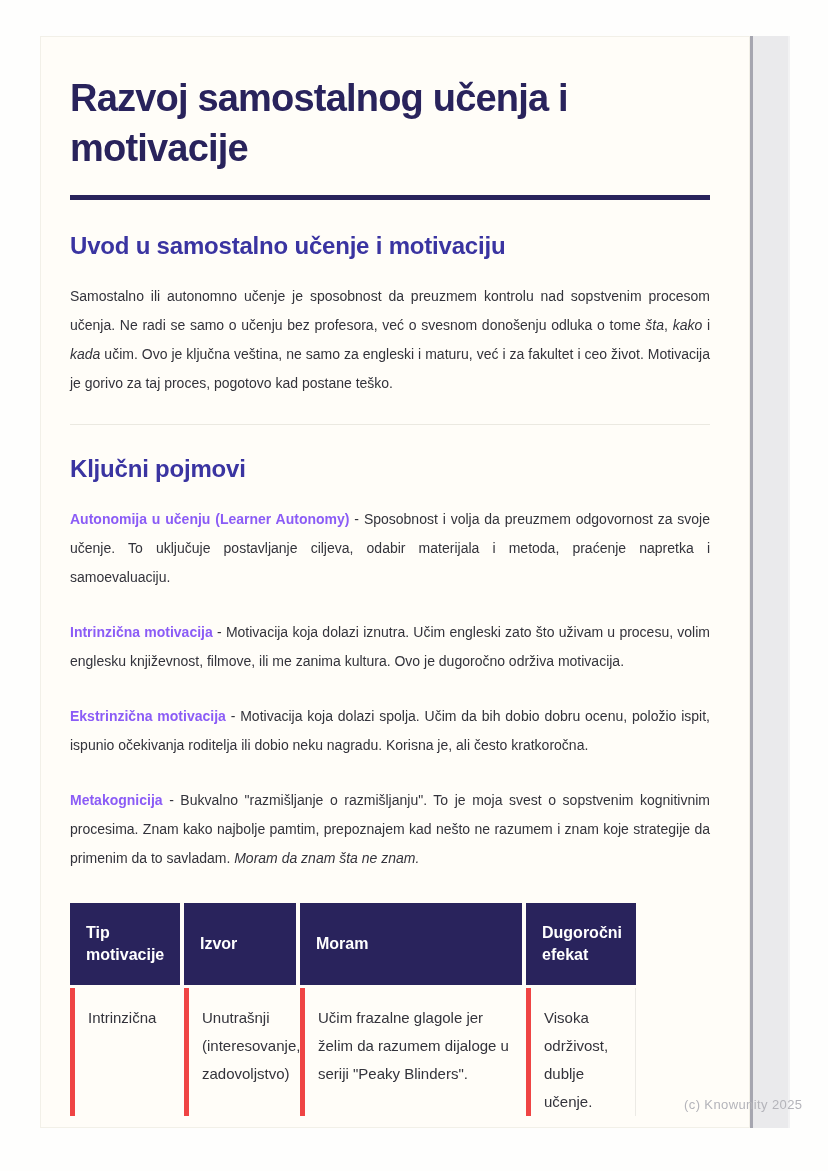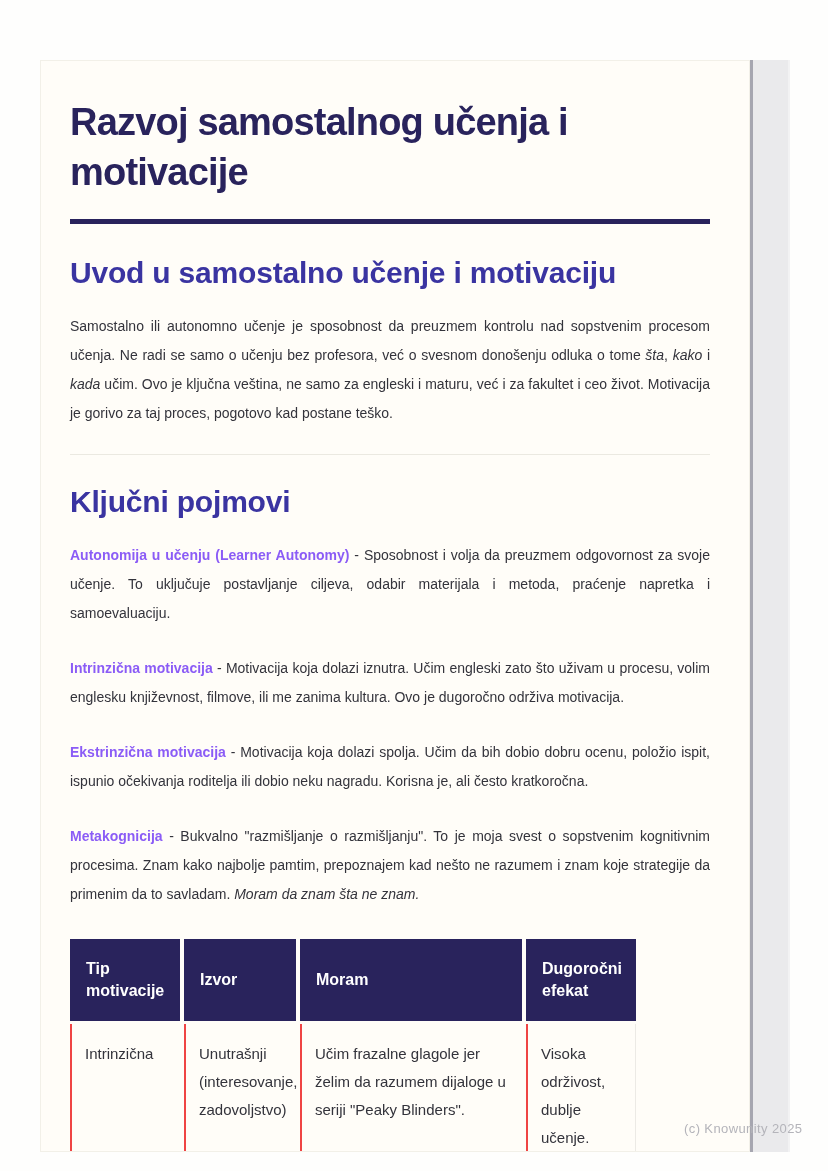--- a/index.html
+++ b/index.html
@@ -3,21 +3,21 @@
 <meta charset="utf-8">
 <style>
   html,body{margin:0;padding:0;}
   body{
     width:828px;height:1171px;
     background:#fefefd;
     font-family:"Liberation Sans","DejaVu Sans",sans-serif;
     position:relative;overflow:hidden;
     -webkit-font-smoothing:antialiased;
   }
-  .viewport{position:absolute;inset:0;margin-top:24px;}
+  .viewport{position:absolute;inset:0;}
 
   
   .page{
     position:absolute;left:40px;top:36px;
     width:710px;height:1092px;
     background:#fffdf8;
     border:1px solid #f2f0e8;
     box-sizing:border-box;
     padding:36px 39px 0 29px;
     overflow:hidden;
@@ -28,21 +28,21 @@
     font-size:38px;line-height:1.32;
     font-weight:800;letter-spacing:-0.8px;
     color:#29235c;
   }
   .rule{
     height:5px;background:#29235c;border:none;
     margin:0 0 32px 0;
   }
   h2{
     margin:0 0 22px 0;
-    font-size:30px;font-weight:700;
+    font-size:24px;font-weight:700;
     color:#3a34a1;letter-spacing:-0.2px;
   }
   p{
     margin:0 0 26px 0;
     font-size:14px;line-height:29px;
     color:#33333b;text-align:justify;
   }
   p strong{color:#8b5cf6;font-weight:700;}
   p em{font-style:italic;}
   .divider{
@@ -64,21 +64,21 @@
     padding:0 16px;height:82px;
     display:flex;align-items:center;
     box-sizing:border-box;
   }
   .td{
     font-size:15px;line-height:28px;color:#33333b;
     padding:16px 12px 0 13px;
     min-height:112px;
     box-sizing:border-box;
     background:#fffdf8;
-    border-left:2px solid #ef4444;
+    border-left:5px solid #ef4444;
   }
   .td:first-child{border-left:1px solid #f3f1ea;font-weight:700;color:#24242c;}
   .td:last-child{border-right:1px solid #eceae5;}
 
   
   .edge-strip{
     position:absolute;left:750px;top:36px;
     width:40px;height:1092px;
     background:#eaeaec;
     border-left:3px solid #a6a6b0;

